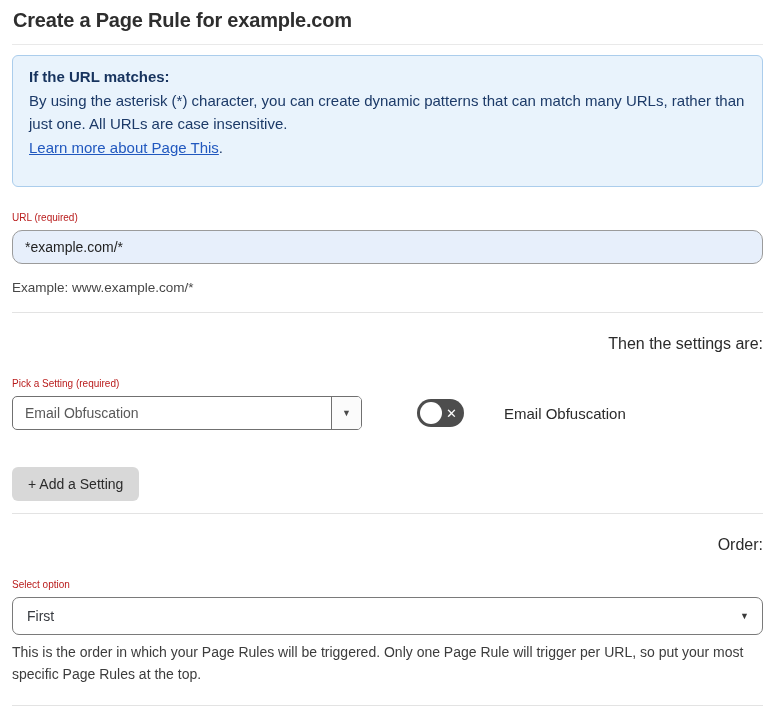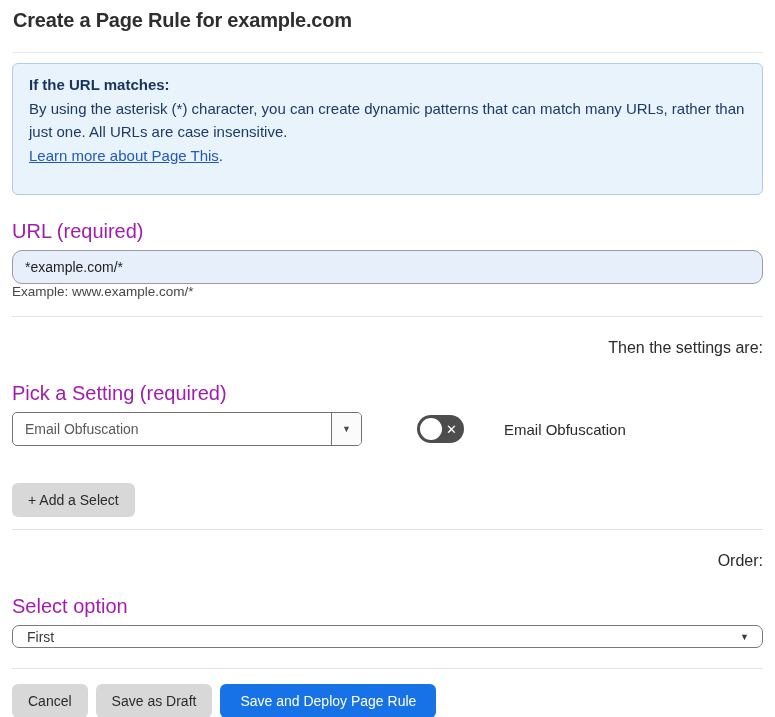--- a/index.html
+++ b/index.html
@@ -13,21 +13,21 @@
     color: #2e2e2e;
   }
   .page { padding: 0 12px; }
 
   .page-title {
     font-size: 20px;
     font-weight: 700;
     color: #2e2e2e;
     letter-spacing: -0.2px;
     margin: 0;
-    padding: 9px 1px 20px;
+    padding: 9px 1px 12px;
     border-bottom: 1px solid #e9e9e9;
   }
 
   .info-box {
     margin-top: 10px;
     background: #e9f3fc;
     border: 1px solid #abcdec;
     border-radius: 6px;
     padding: 9px 16px 27px;
     color: #1c3a68;
@@ -36,41 +36,41 @@
   }
   .info-heading { font-weight: 700; color: #17335e; }
   .info-body { }
   .info-link {
     color: #2158bf;
     text-decoration: underline;
     cursor: pointer;
   }
 
   .field-label {
-    font-size: 20px;
-    color: #a21caf;
+    font-size: 10px;
+    color: #b91c1c;
     margin: 25px 0 7px;
   }
   .url-input {
     display: block;
     width: 100%;
     height: 34px;
     background: #e7effb;
     border: 1px solid #9b9b9b;
     border-radius: 10px;
     padding: 0 12px;
     font-size: 14px;
     color: #1f1f1f;
     font-family: inherit;
     outline: none;
   }
   .hint {
     font-size: 13.5px;
     color: #474747;
-    margin-top: 0;
+    margin-top: 16px;
   }
 
   .divider {
     border: none;
     border-top: 1px solid #e3e3e3;
     margin: 0;
   }
   .divider-url { margin-top: 17px; }
   .divider-settings { margin-top: 12px; }
   .divider-order { margin-top: 20px; }
@@ -164,21 +164,21 @@
     font-family: inherit;
     cursor: pointer;
   }
   .btn-gray { background: #d8d8d8; color: #2b2b2b; }
   .btn-primary { background: #1672e6; color: #ffffff; padding: 0 20px; }
   .add-setting { margin-top: 37px; }
 
   .order-select {
     position: relative;
     width: 100%;
-    height: 23px;
+    height: 38px;
     border: 1px solid #7a7a7a;
     border-radius: 7px;
     display: flex;
     align-items: center;
     padding: 0 14px;
     font-size: 14px;
     color: #36393f;
     background: #ffffff;
     cursor: pointer;
   }
@@ -231,33 +231,34 @@
       <div class="select-value">Email Obfuscation</div>
       <div class="select-arrow">▼</div>
     </div>
     <div class="toggle">
       <span class="toggle-knob"></span>
       <span class="toggle-x">✕</span>
     </div>
     <div class="toggle-label">Email Obfuscation</div>
   </div>
 
-  <button class="btn btn-gray add-setting">+ Add a Select</button>
+  <button class="btn btn-gray add-setting">+ Add a Setting</button>
 
   <hr class="divider divider-settings">
 
   <h2 class="section-heading">Order:</h2>
 
   <div class="field-label">Select option</div>
 
   <div class="order-select">
     <span>First</span>
     <span class="select-arrow">▼</span>
   </div>
 
+  <div class="order-help">This is the order in which your Page Rules will be triggered. Only one Page Rule will trigger per URL, so put your most specific Page Rules at the top.</div>
 
   <hr class="divider divider-order">
 
   <div class="footer">
     <button class="btn btn-gray">Cancel</button>
     <button class="btn btn-gray">Save as Draft</button>
     <button class="btn btn-primary">Save and Deploy Page Rule</button>
   </div>
 
 </div>

